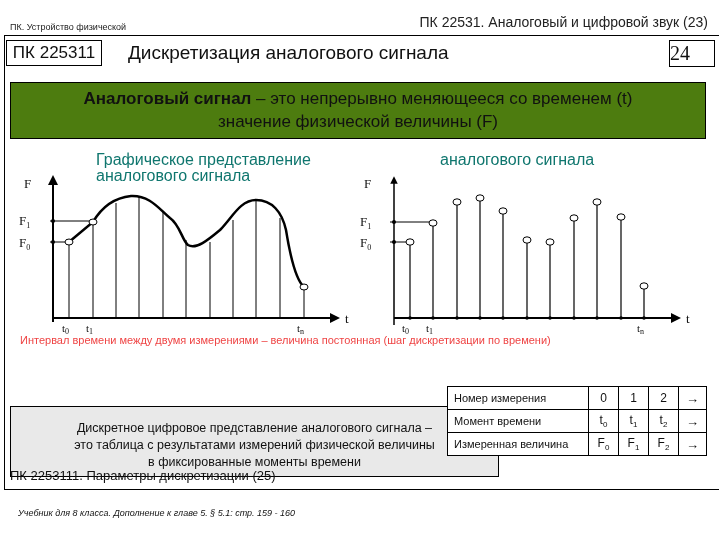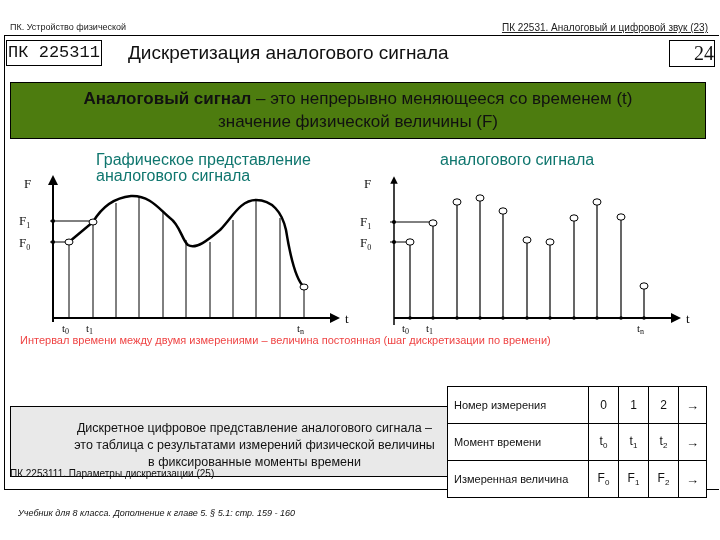--- a/index.html
+++ b/index.html
@@ -1,57 +1,57 @@
 <!DOCTYPE html>
 <html><head>
 <meta charset="utf-8">
 <style>
   * { box-sizing: border-box; margin: 0; padding: 0; }
   html, body { width: 720px; height: 540px; background: #ffffff; overflow: hidden; }
   body { position: relative; font-family: "Liberation Sans", sans-serif; color: #111; }
 
   .top-left-caption { position: absolute; left: 10px; top: 22px; font-size: 9px; color: #222; }
-  .top-right-caption { position: absolute; right: 12px; top: 22px; font-size: 10px; color: #222; text-decoration: underline; }
+  .top-right-caption { position: absolute; right: 12px; top: 14px; font-size: 14px; color: #222; }
 
   .frame { position: absolute; left: 4px; top: 35px; width: 715px; height: 455px;
            border-top: 1.5px solid #000; border-left: 1.5px solid #000; border-bottom: 1.5px solid #000; }
 
   .code-box { position: absolute; left: 6px; top: 40px; width: 96px; height: 26px;
-              border: 1.5px solid #000; font-size: 17px; line-height: 23px; text-align: center; background: #fff; font-family: Liberation Mono, monospace; }
+              border: 1.5px solid #000; font-size: 17px; line-height: 23px; text-align: center; background: #fff; }
   .slide-title { position: absolute; left: 128px; top: 40px; font-size: 19px; font-weight: normal; line-height: 26px; }
   .page-box { position: absolute; left: 669px; top: 40px; width: 46px; height: 27px;
               border: 1.5px solid #000; font-family: "Liberation Serif", serif; font-size: 20px;
-              line-height: 24px; text-align: right; }
+              line-height: 24px; text-align: left; }
 
   .definition-box { position: absolute; left: 10px; top: 82px; width: 696px; height: 57px;
                     background: #4d7c0f; border: 1.5px solid #000; text-align: center;
                     font-size: 17px; line-height: 23px; padding-top: 4px; }
   .definition-box b { font-weight: bold; }
 
   .graph-caption { position: absolute; font-size: 16px; line-height: 16px; color: #0f766e; }
 
   svg.graphs { position: absolute; left: 0; top: 145px; }
   .axis-label { font-family: "Liberation Serif", serif; font-size: 13px; fill: #111; }
   .tick-label { font-family: "Liberation Serif", serif; font-size: 11px; fill: #111; }
   .sub { font-size: 8px; }
 
   .interval-text { position: absolute; left: 20px; top: 334px; font-size: 11px; color: #ef4444; }
 
   .digital-box { position: absolute; left: 10px; top: 386px; width: 489px; height: 71px;
                  background: #e9e9e9; border: 1.5px solid #000; text-align: center;
                  font-size: 12.5px; line-height: 17px; padding-top: 13px; margin-top: 20px; }
 
   table.samples { position: absolute; left: 447px; top: 386px; border-collapse: collapse; font-size: 11px; }
-  table.samples td { border: 1px solid #000; height: 37px; padding: 0 6px; background: #fff; }
+  table.samples td { border: 1px solid #000; height: 23px; padding: 0 6px; background: #fff; }
   table.samples td.lbl { width: 141px; }
   table.samples td.val { width: 30px; text-align: center; font-size: 12px; }
   table.samples td.arr { width: 28px; text-align: center; font-size: 13px; }
   table.samples sub { font-size: 8px; }
 
-  .footer-link { position: absolute; left: 10px; top: 468px; font-size: 10px; color: #111; }
+  .footer-link { position: absolute; left: 10px; top: 468px; font-size: 13px; color: #111; }
   .footer-ref { position: absolute; left: 18px; top: 508px; font-size: 9px; color: #111; font-style: italic; }
 </style>
 </head>
 <body>
 
 <div class="top-left-caption">ПК. Устройство физической</div>
 <div class="top-right-caption">ПК 22531. Аналоговый и цифровой звук (23)</div>
 
 <div class="frame"></div>
 

